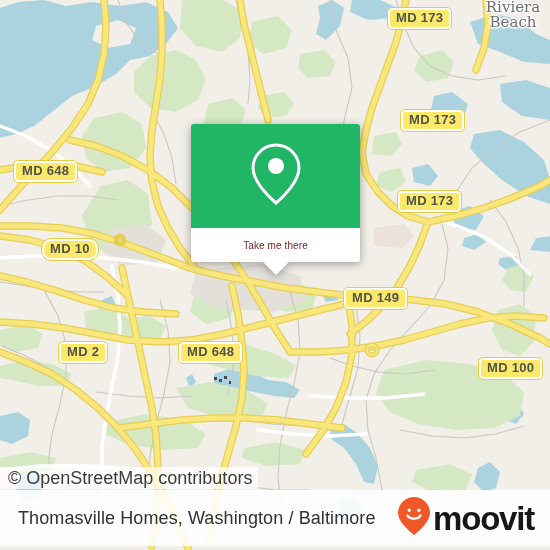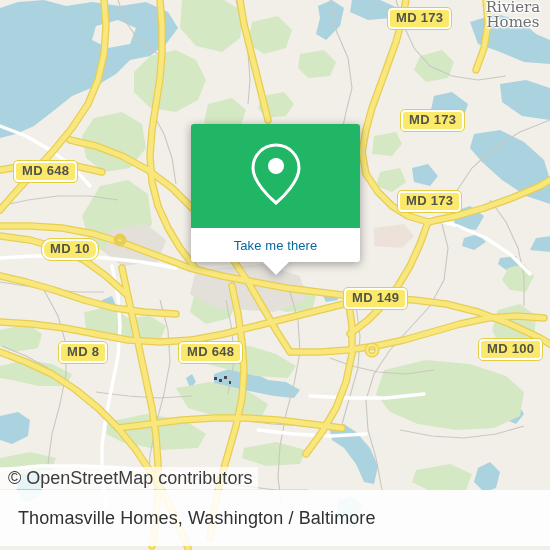--- a/index.html
+++ b/index.html
@@ -56,21 +56,21 @@
     background:#21b566;height:104px;width:100%;
     border-radius:3px 3px 0 0;
     display:flex;align-items:center;justify-content:center;
   }
   .popup-foot{
     background:#ffffff;height:34px;width:100%;
     border-radius:0 0 3px 3px;
     display:flex;align-items:center;justify-content:center;
   }
   .popup-foot span{
-    color:#0369a1;font-size:13px;letter-spacing:.1px;
+    color:#7f1d1d;font-size:10px;letter-spacing:.1px;
   }
   .popup-tail{
     position:absolute;left:50%;top:100%;transform:translateX(-50%);
     width:0;height:0;
     border-left:13px solid transparent;
     border-right:13px solid transparent;
     border-top:13px solid #ffffff;
   }
 
   
@@ -281,46 +281,57 @@
           <rect x="214" y="377" width="3" height="3"></rect>
           <rect x="219" y="379" width="3" height="3"></rect>
           <rect x="224" y="376" width="3" height="3"></rect>
           <rect x="229" y="381" width="2" height="3"></rect>
         </g>
       </g>
     </svg>
   </div>
 
   <div class="place-label" style="left:476px;top:0px;width:74px;">Riviera
-Homes</div>
+Beach</div>
 
   <div class="shield" style="left:388px;top:8px;">MD 173</div>
   <div class="shield" style="left:401px;top:110px;">MD 173</div>
   <div class="shield" style="left:398px;top:191px;">MD 173</div>
   <div class="shield" style="left:14px;top:161px;">MD 648</div>
   <div class="shield" style="left:42px;top:239px;border-radius:9px;">MD 10</div>
   <div class="shield" style="left:344px;top:288px;">MD 149</div>
-  <div class="shield" style="left:59px;top:342px;">MD 8</div>
+  <div class="shield" style="left:59px;top:342px;">MD 2</div>
   <div class="shield" style="left:179px;top:342px;">MD 648</div>
-  <div class="shield" style="left:479px;top:339px;text-align:center;">MD 100</div>
+  <div class="shield" style="left:479px;top:358px;text-align:center;">MD 100</div>
 
   <div class="popup">
     <div class="popup-head">
       <span>
         <svg width="52" height="66" viewBox="0 0 52 66" xmlns="http://www.w3.org/2000/svg">
           <path d="M26 4 C13.3 4 3 14.3 3 27 C3 40.5 19 56 26 62 C33 56 49 40.5 49 27 C49 14.3 38.7 4 26 4 Z" fill="none" stroke="#ffffff" stroke-width="3"></path>
           <circle cx="26" cy="25" r="8" fill="#ffffff"></circle>
         </svg>
       </span>
     </div>
     <div class="popup-foot">
       <span>Take me there</span>
     </div>
     <div class="popup-tail"></div>
   </div>
 
   <div class="attrib">© OpenStreetMap contributors</div>
 
   <div class="bottombar">
     <div class="bb-title">Thomasville Homes, Washington / Baltimore</div>
+    <div class="brand">
+      <span>
+        <svg width="34" height="40" viewBox="0 0 34 40" xmlns="http://www.w3.org/2000/svg">
+          <path d="M17 1 C8.2 1 1 8.2 1 17 C1 25.5 12 35 17 39 C22 35 33 25.5 33 17 C33 8.2 25.8 1 17 1 Z" fill="#f0582a"></path>
+          <circle cx="12.2" cy="14.2" r="1.7" fill="#ffffff"></circle>
+          <circle cx="21.8" cy="14.2" r="1.7" fill="#ffffff"></circle>
+          <path d="M10.5 19.5 C12.5 23.6 21.5 23.6 23.5 19.5" fill="none" stroke="#ffffff" stroke-width="2.4" stroke-linecap="round"></path>
+        </svg>
+      </span>
+      <span class="brand-word">moovit</span>
+    </div>
   </div>
 
 </div>
 
 </body></html>

